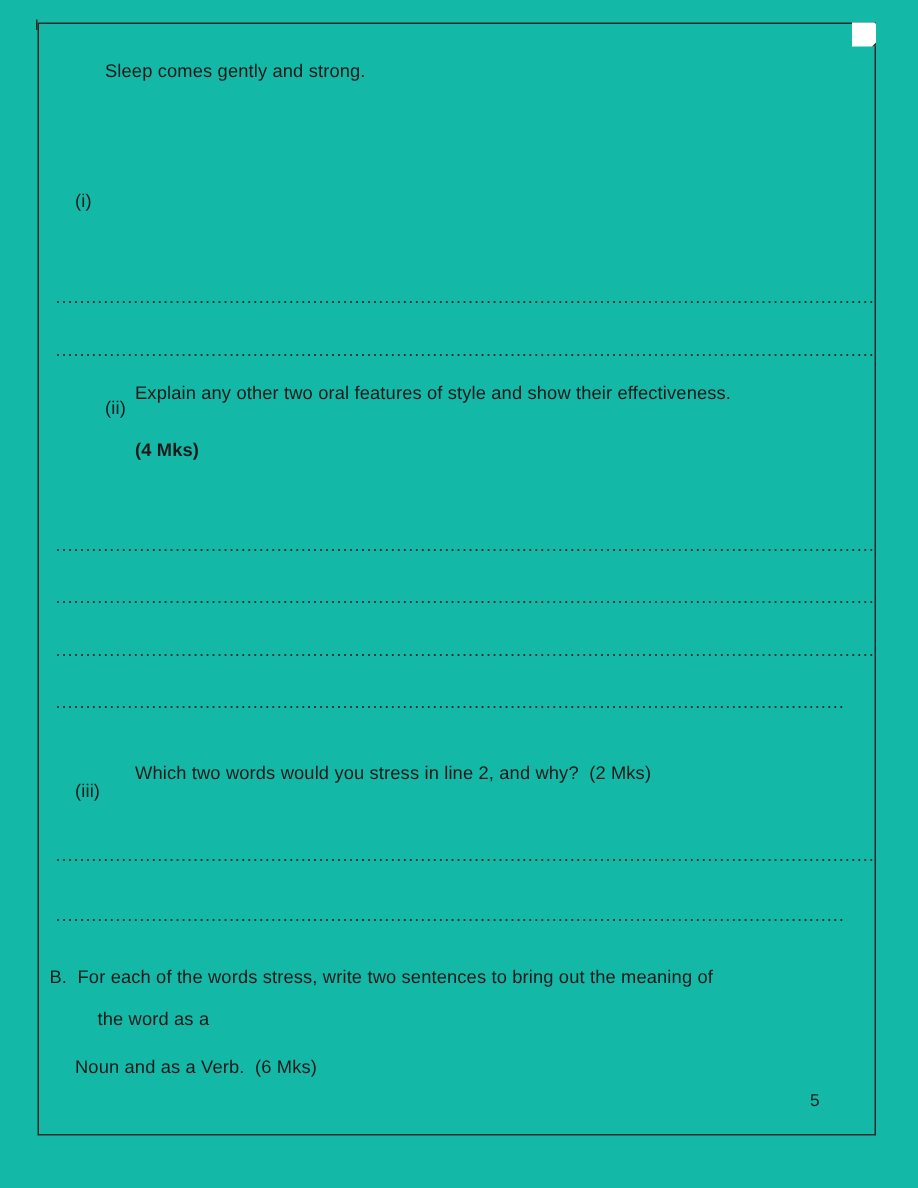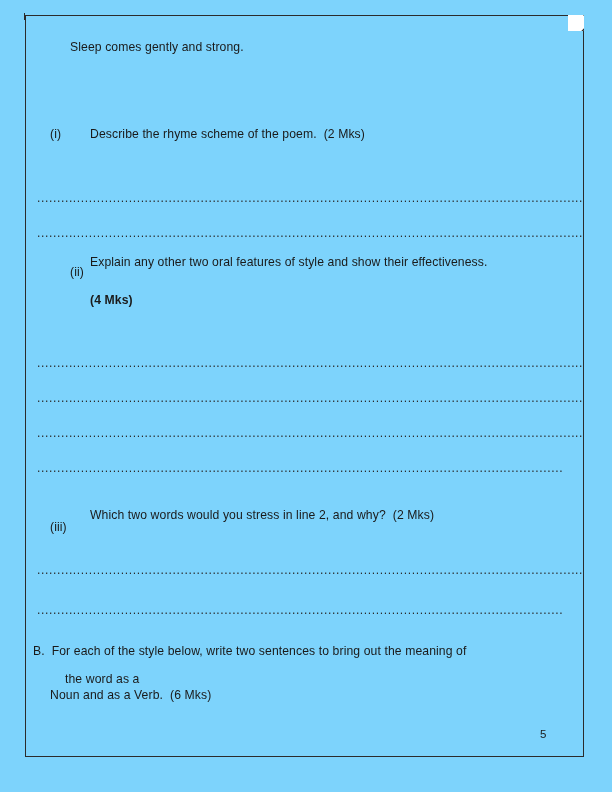--- a/index.html
+++ b/index.html
@@ -15,21 +15,21 @@
     position: relative;
     overflow: hidden;
   }
 
   .page {
     position: absolute;
     left: 0;
     top: 0;
     width: 612px;
     height: 792px;
-    background: #7dd3fc;
+    background: #14b8a6;
   }
 
   
   .page-frame {
     position: absolute;
     left: 25px;
     top: 15px;
     width: 559px;
     height: 742px;
     border: 1px solid #2b2b2b;
@@ -110,40 +110,39 @@
     <div class="corner-tick"></div>
     <div class="corner-diag"></div>
   </div>
 
   <div class="content">
 
     <div class="line" style="left:45px; top:24px;">Sleep comes gently and strong.</div>
 
 
     <div class="line" style="left:25px; top:111px;">(i)</div>
-    <div class="line" style="left:65px; top:111px;">Describe the rhyme scheme of the poem.  (2 Mks)</div>
 
     <div class="dots" style="left:12px; top:176px; width:545px;">...........................................................................................................................................................................</div>
     <div class="dots" style="left:12px; top:211px; width:545px;">...........................................................................................................................................................................</div>
 
     <div class="line" style="left:25px; top:249px;margin-left:20px;">(ii)</div>
     <div class="line" style="left:65px; top:239px;">Explain any other two oral features of style and show their effectiveness.</div>
     <div class="line" style="left:65px; top:277px;font-weight:bold;">(4 Mks)</div>
 
     <div class="dots" style="left:12px; top:341px; width:545px;">...........................................................................................................................................................................</div>
     <div class="dots" style="left:12px; top:376px; width:545px;">...........................................................................................................................................................................</div>
     <div class="dots" style="left:12px; top:411px; width:545px;">...........................................................................................................................................................................</div>
     <div class="dots" style="left:12px; top:446px; width:525px;">......................................................................................................................................................................</div>
 
     <div class="line" style="left:25px; top:504px;">(iii)</div>
     <div class="line" style="left:65px; top:492px;">Which two words would you stress in line 2, and why?  (2 Mks)</div>
 
     <div class="dots" style="left:12px; top:548px; width:545px;">...........................................................................................................................................................................</div>
     <div class="dots" style="left:12px; top:588px; width:525px;">......................................................................................................................................................................</div>
 
-    <div class="line" style="left:8px; top:628px;">B.  For each of the style below, write two sentences to bring out the meaning of</div>
+    <div class="line" style="left:8px; top:628px;">B.  For each of the words stress, write two sentences to bring out the meaning of</div>
     <div class="line" style="left:8px; top:656px;margin-left:32px;">the word as a</div>
-    <div class="line" style="left:25px; top:672px;">Noun and as a Verb.  (6 Mks)</div>
+    <div class="line" style="left:25px; top:688px;">Noun and as a Verb.  (6 Mks)</div>
 
     <div class="page-number" style="left:515px; top:713px;">5</div>
 
   </div>
 </div>
 
 </body></html>

